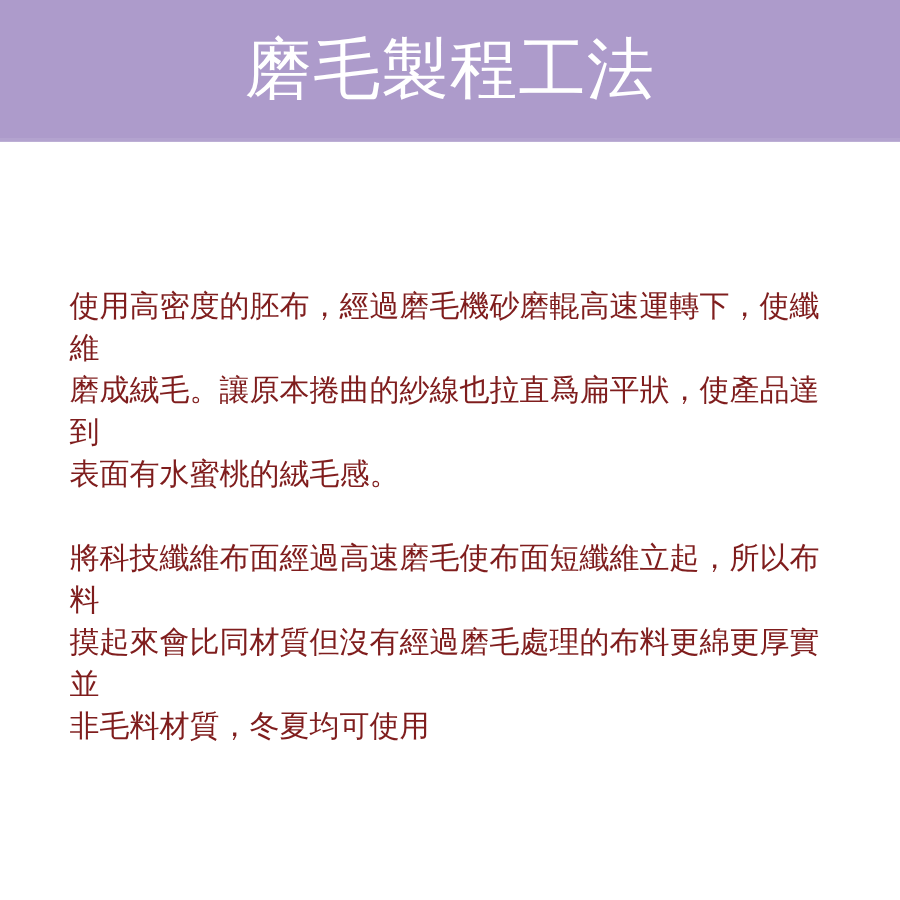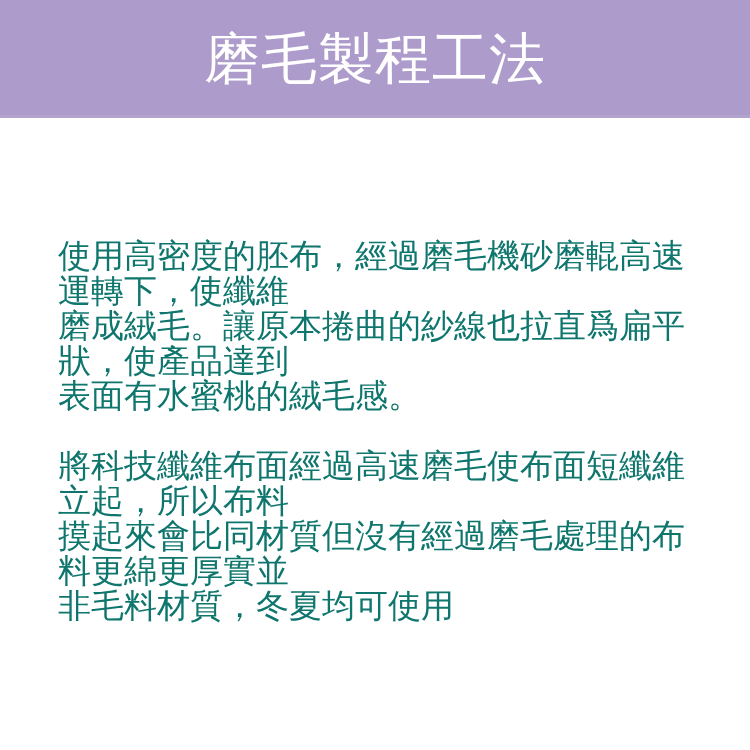--- a/index.html
+++ b/index.html
@@ -33,24 +33,24 @@
     color: #ffffff;
     line-height: 1;
   }
   .content {
     padding: 120px 45px 0 58px;
     box-sizing: border-box;
   }
   .content p {
     margin: 0 0 35px 0;
     max-width: 652px;
-    font-size: 33px;
+    font-size: 25px;
     line-height: 35px;
     letter-spacing: 0px;
-    color: #0f766e;
+    color: #7f1d1d;
     white-space: pre-line;
     text-align: left;
   }
 </style>
 </head>
 <body>
 
 <header class="banner">
   <h1>磨毛製程工法</h1>
 </header>

